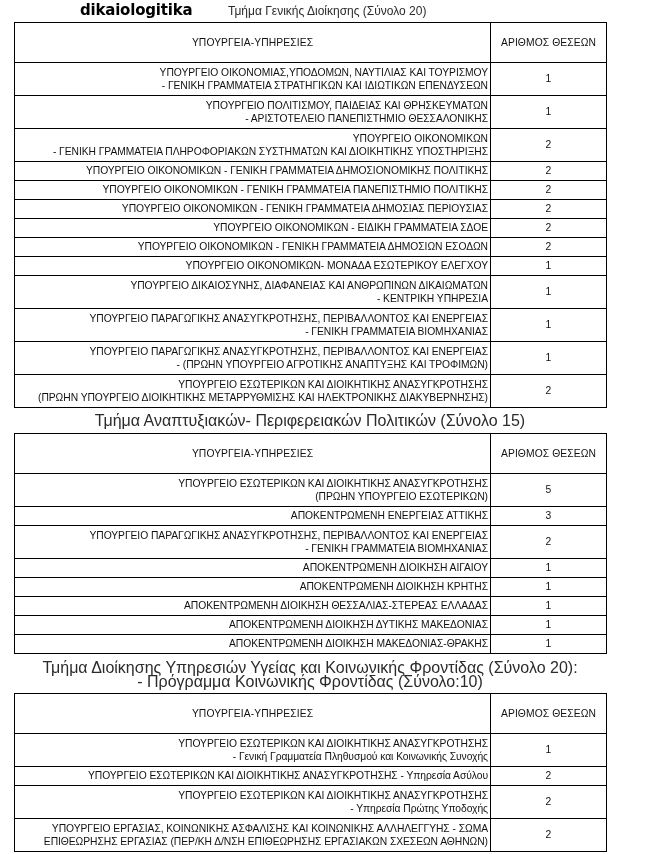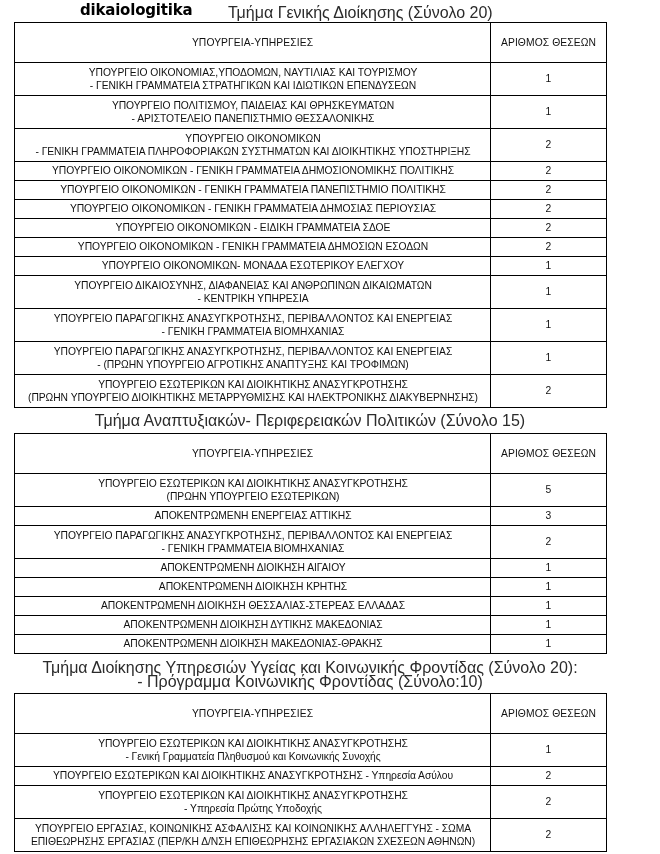--- a/index.html
+++ b/index.html
@@ -39,21 +39,21 @@
     font-size: 15px;
     font-weight: bold;
     letter-spacing: -0.2px;
     color: #000000;
     white-space: nowrap;
   }
   .top-caption {
     position: absolute;
     left: 228px;
     top: 4px;
-    font-size: 16px;
+    font-size: 12px;
     color: #2b2b2b;
     white-space: nowrap;
   }
 
   
   .caption {
     text-align: center;
     font-size: 16px;
     color: #2b2b2b;
     line-height: 14px;
@@ -91,21 +91,21 @@
     color: #111111;
   }
   table.grid th {
     text-align: center;
     font-weight: normal;
     height: 15px;
     padding: 12px 2px;
     letter-spacing: 0.1px;
   }
   table.grid td.name {
-    text-align: center;
+    text-align: right;
     padding: 1px 2px 1px 3px;
     white-space: pre-line;
     letter-spacing: -0.05px;
   }
   table.grid td.num {
     text-align: center;
     padding: 1px 2px;
     letter-spacing: 0.2px;
   }
   table.grid tr.r1 td { height: 16px; }

